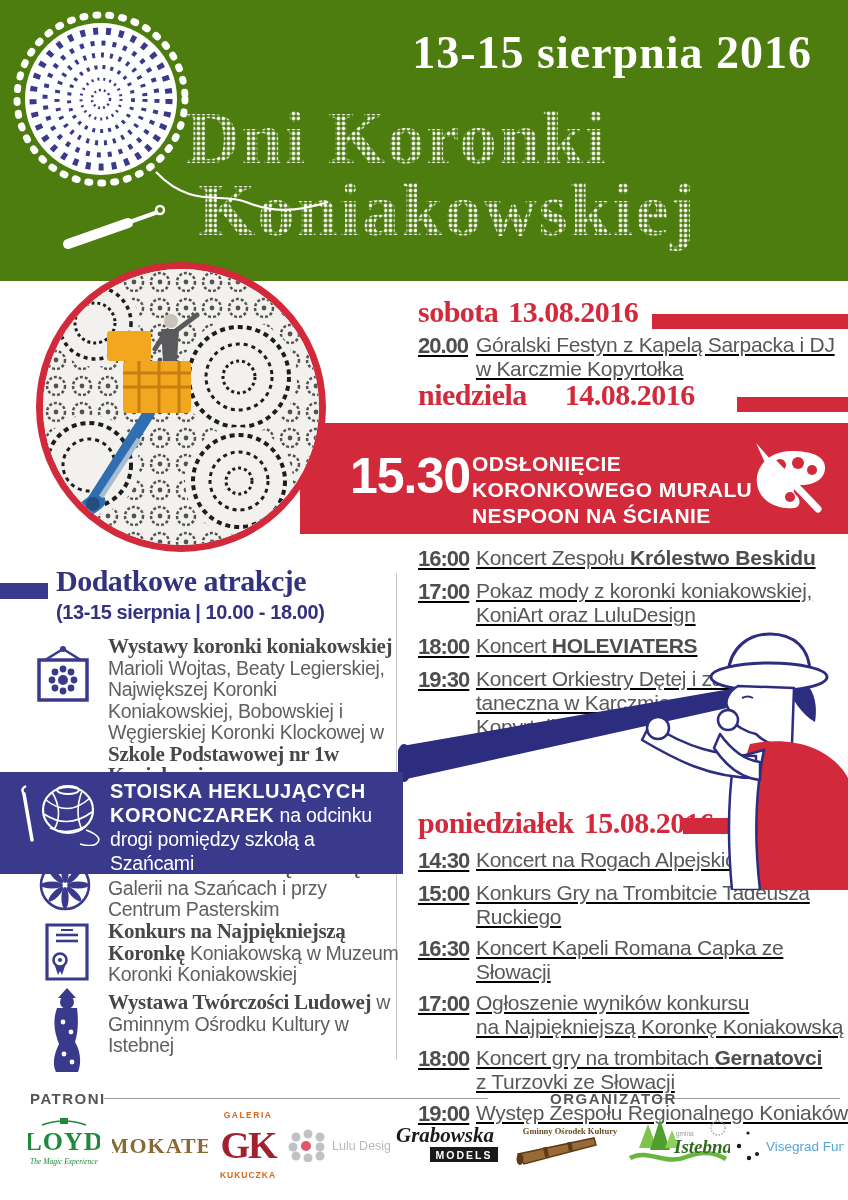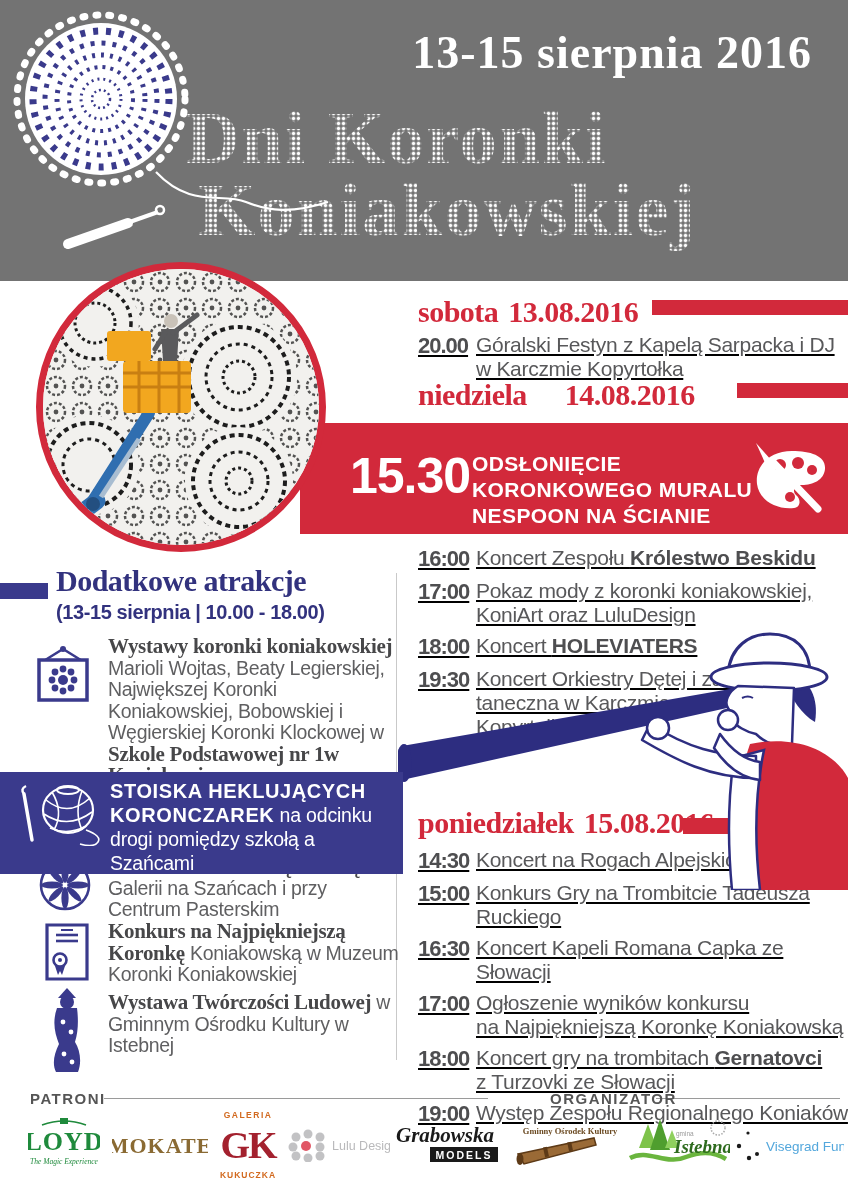--- a/index.html
+++ b/index.html
@@ -1,21 +1,21 @@
 <!DOCTYPE html>
 <html><head>
 <meta charset="utf-8">
 <style>
   html,body{margin:0;padding:0;background:#e8e8e8;}
   .poster{position:relative;width:848px;height:1200px;background:#ffffff;overflow:hidden;
           font-family:"Liberation Sans","DejaVu Sans",sans-serif;}
   .serifb{font-family:"Liberation Serif","DejaVu Serif",serif;font-weight:700;}
 
   
-  .hdr{position:absolute;left:0;top:0;width:848px;height:281px;background:#737373;z-index:1;}
+  .hdr{position:absolute;left:0;top:0;width:848px;height:281px;background:#4d7c0f;z-index:1;}
   .date-badge{position:absolute;top:26px;right:36px;font-family:"Liberation Serif",serif;font-weight:700;
               font-size:46px;color:#fff;letter-spacing:1px;z-index:2;}
   .lace-text{position:absolute;font-family:"Liberation Serif","DejaVu Serif",serif;font-weight:700;
              letter-spacing:2px;z-index:2;
              background-image:radial-gradient(circle, rgba(255,255,255,0.98) 1.1px, rgba(255,255,255,0.35) 1.9px, rgba(255,255,255,0) 2.6px);
              background-size:5px 5px;
              -webkit-background-clip:text;background-clip:text;
              color:transparent;-webkit-text-fill-color:transparent;}
   .title1{left:186px;top:96px;font-size:74px;}
   .title2{left:198px;top:168px;font-size:74px;}
@@ -27,21 +27,21 @@
 
   
   .band{position:absolute;left:300px;top:423px;width:548px;height:111px;background:#d2293b;z-index:2;color:#fff;}
   .band-time{position:absolute;left:50px;top:24px;font-size:50px;font-weight:700;letter-spacing:-1px;}
   .band-body{position:absolute;left:172px;top:12px;width:300px;margin-top:16px;}
   .band-title{font-size:21px;font-weight:700;letter-spacing:.4px;line-height:26px;}
   .band-note{margin-top:5px;font-size:18.5px;font-weight:700;letter-spacing:-.2px;}
   .palette-ic{position:absolute;right:16px;top:16px;}
 
   
-  .day{position:absolute;left:418px;width:430px;display:flex;align-items:flex-start;z-index:2;}
+  .day{position:absolute;left:418px;width:430px;display:flex;align-items:flex-end;z-index:2;}
   .day-label,.day-date{font-family:"Liberation Serif",serif;font-weight:700;font-size:30px;color:#d2293b;letter-spacing:-.5px;white-space:nowrap;}
   .day-date{margin-left:10px;}
   .day-bar{flex:1;height:15px;background:#d2293b;margin-left:14px;margin-top:5px;}
   #day-sat{top:295px;} #day-sun{top:378px;gap:28px;} #day-mon{top:806px;}
   #mon-bar{position:absolute;left:683px;top:818px;width:165px;height:16px;background:#d2293b;z-index:2;}
 
   .ev-col{position:absolute;left:418px;width:430px;z-index:2;}
   #sat-ev{top:333px;} #sun-ev{top:546px;} #mon-ev{top:848px;}
   .ev{display:flex;margin-bottom:7px;text-decoration:underline;}
   .ev-time{width:58px;flex:0 0 58px;font-weight:700;font-size:22px;color:#4e4e50;letter-spacing:-1px;}

